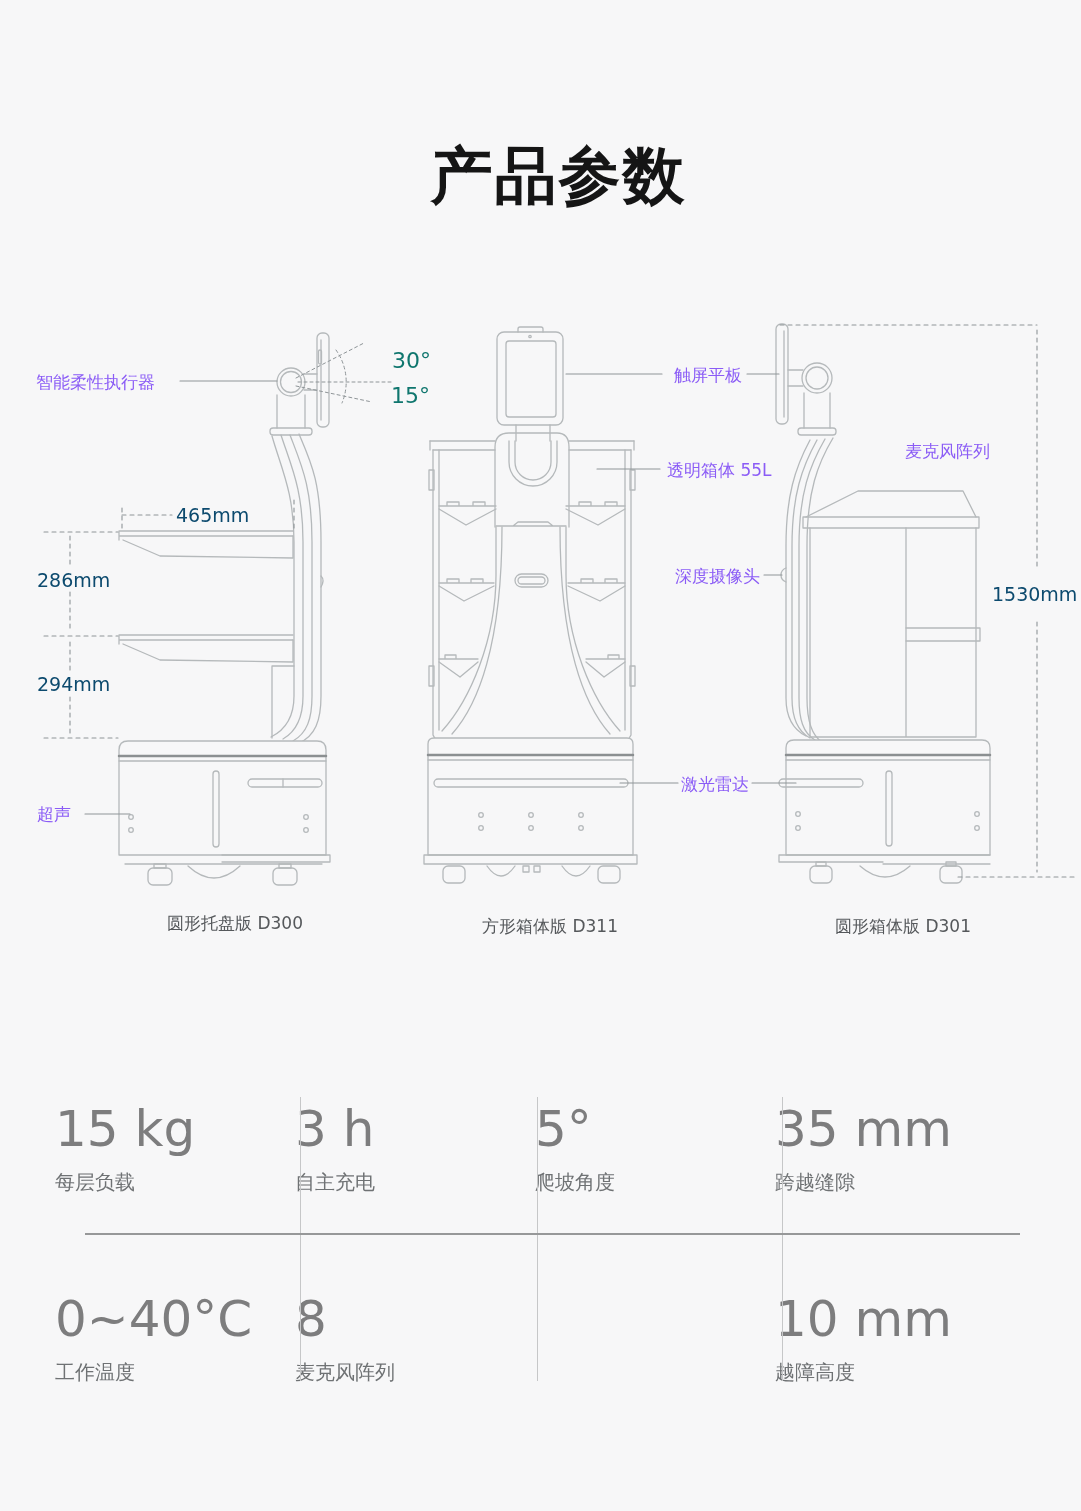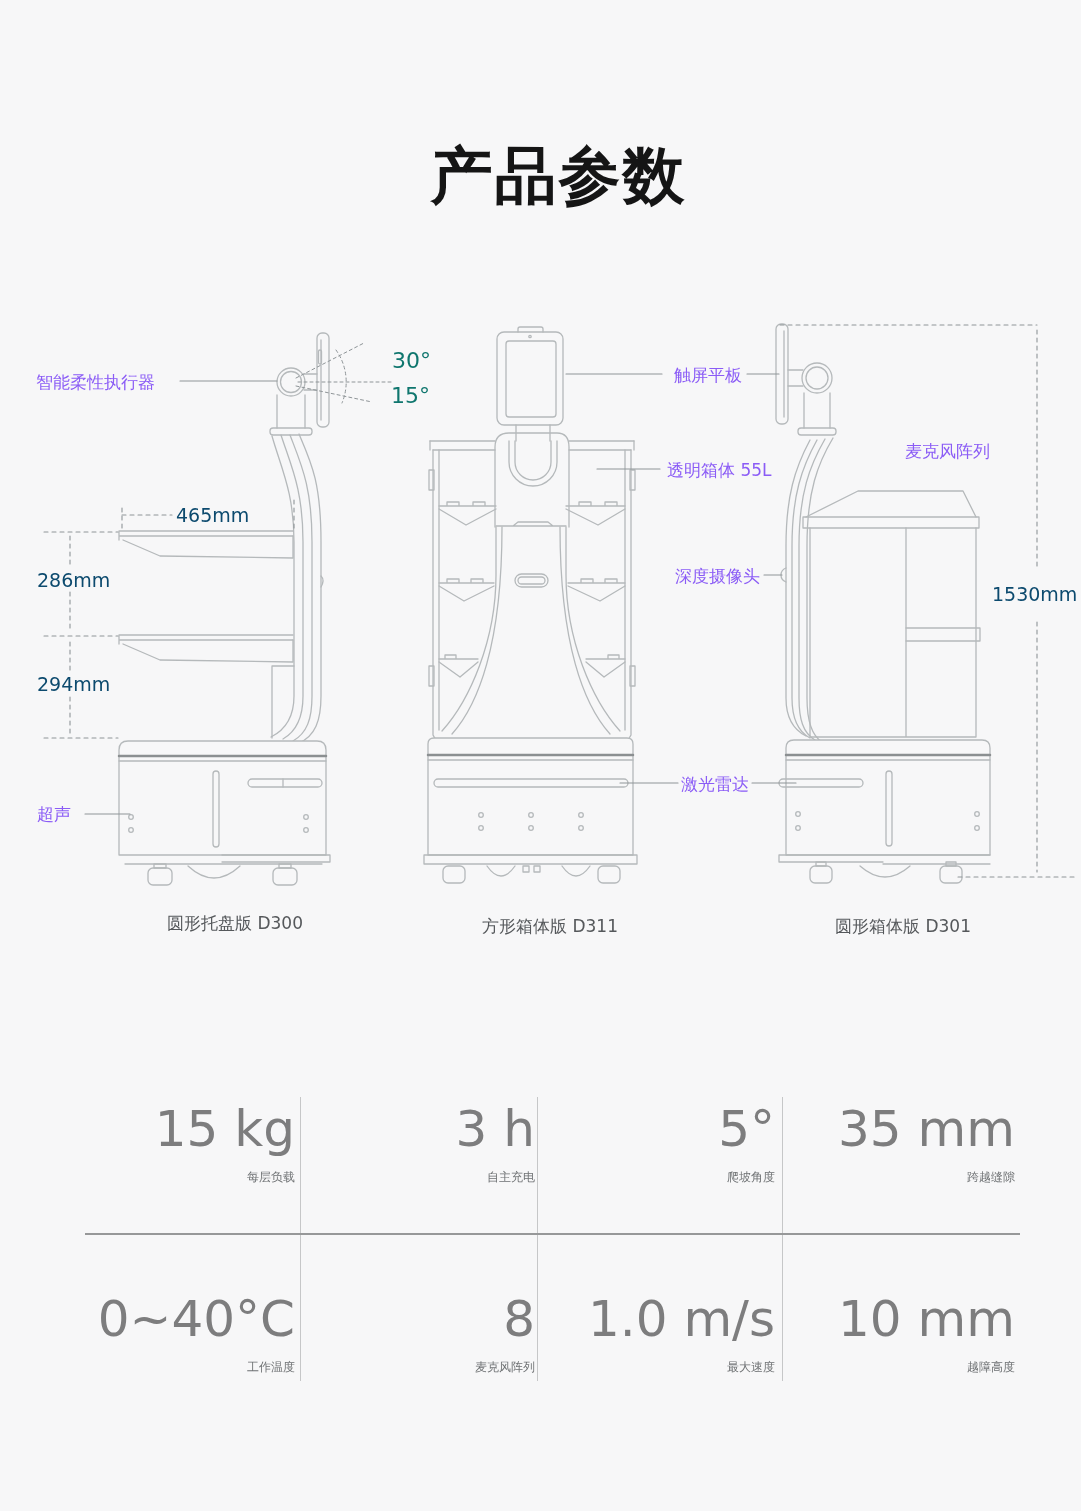--- a/index.html
+++ b/index.html
@@ -6,23 +6,23 @@
   body{background:#e9e9e9;font-family:"DejaVu Sans",sans-serif;}
   .page{position:relative;width:1081px;height:1511px;margin:0 auto;background:#f7f7f8;overflow:hidden;}
   .title{position:absolute;left:0;top:124px;width:100%;margin:18px;text-align:center;
          font-size:62px;font-weight:700;color:#151515;letter-spacing:2px;line-height:1.1;}
   .lineart{position:absolute;left:0;top:0;}
   .lbl{position:absolute;font-size:17px;color:#8b5cf6;white-space:nowrap;line-height:1.2;}
   .dim{position:absolute;font-size:19px;color:#0c4a6e;white-space:nowrap;line-height:1.2;}
   .deg{position:absolute;font-size:22px;color:#0f766e;white-space:nowrap;line-height:1.1;margin-left:40px;}
   .cap{position:absolute;font-size:17px;color:#55585b;white-space:nowrap;line-height:1.2;text-align:right;}
   .specs{position:absolute;left:0;top:0;width:1081px;height:1511px;pointer-events:none;}
-  .cell{position:absolute;width:240px;text-align:right;}
+  .cell{position:absolute;width:240px;text-align:left;}
   .cell .num{font-size:50px;line-height:1.05;color:#7d7d7e;font-weight:400;}
-  .cell .lab{font-size:12px;margin-top:13px;color:#6f7274;}
+  .cell .lab{font-size:20px;margin-top:13px;color:#6f7274;}
   .vline{position:absolute;width:1px;background:#c6c7c8;}
   .hline{position:absolute;height:2px;background:#979899;}
 </style>
 </head>
 <body>
 
 <div class="page">
 
   <h1 class="title">产品参数</h1>
 
@@ -248,24 +248,20 @@
     </div>
 
     <div class="cell" style="left:55px;top:1293px">
       <div class="num">0~40°C</div>
       <div class="lab">工作温度</div>
     </div>
     <div class="cell" style="left:295px;top:1293px">
       <div class="num">8</div>
       <div class="lab">麦克风阵列</div>
     </div>
-    <div class="cell" style="left:535px;top:1293px">
-      <div class="num">1.0 m/s</div>
-      <div class="lab">最大速度</div>
-    </div>
     <div class="cell" style="left:775px;top:1293px">
       <div class="num">10 mm</div>
       <div class="lab">越障高度</div>
     </div>
 
     <div class="vline" style="left:300px;top:1097px;height:284px"></div>
     <div class="vline" style="left:537px;top:1097px;height:284px"></div>
     <div class="vline" style="left:782px;top:1097px;height:284px"></div>
     <div class="hline" style="left:85px;top:1233px;width:935px"></div>
   </div>

